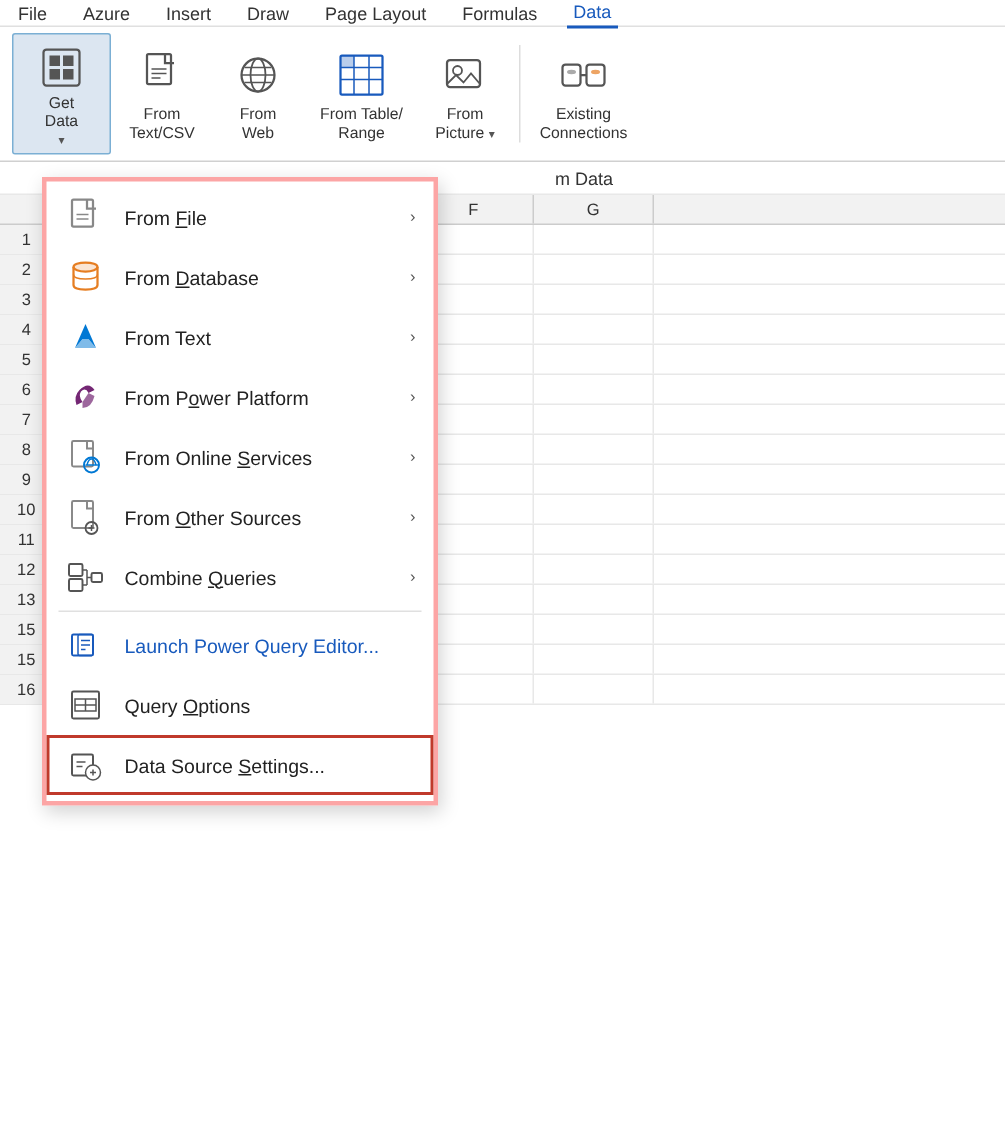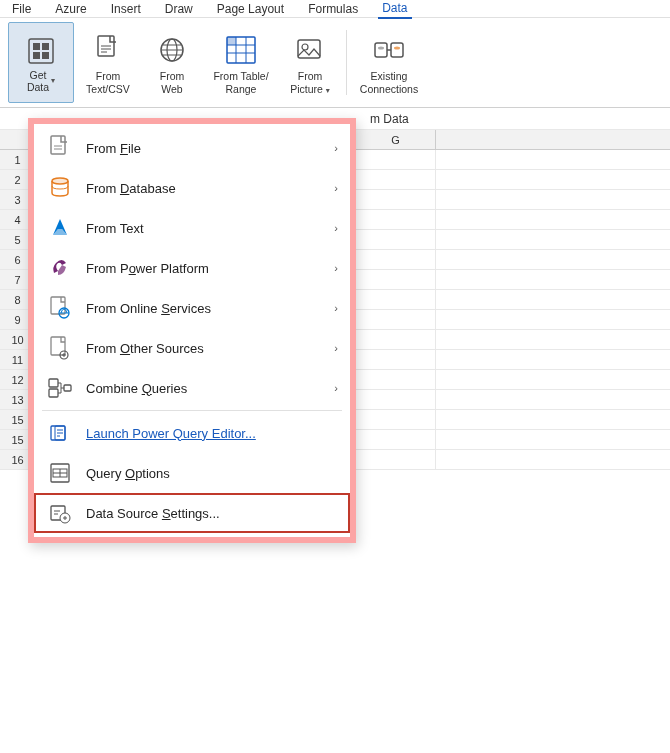--- a/index.html
+++ b/index.html
@@ -98,20 +98,21 @@
       display: flex;
       align-items: center;
       justify-content: center;
       font-size: 22px;
     }
     .get-data-btn .label {
       font-size: 10.5px;
       display: flex;
       align-items: center;
       gap: 2px;
+      flex-direction: column;
     }
 
     
     .dropdown-arrow {
       font-size: 8px;
       color: #555;
     }
 
     
     .spreadsheet-area {
@@ -166,23 +167,23 @@
     .cell {
       width: 80px;
       border-right: 1px solid #e8e8e8;
     }
 
     
     .dropdown-menu {
       position: absolute;
       top: 118px;
       left: 28px;
-      width: 328px;
+      width: 264px;
       background: #fff;
-      border: 6px solid #fca5a5;
+      border: 3px solid #fca5a5;
       box-shadow: 2px 4px 12px rgba(0,0,0,0.18);
       z-index: 100;
       padding: 4px 0;
     }
 
     .menu-item {
       display: flex;
       align-items: center;
       padding: 6px 12px;
       cursor: pointer;
@@ -217,21 +218,20 @@
     }
 
     .menu-divider {
       height: 1px;
       background: #e0e0e0;
       margin: 2px 8px;
     }
 
     .menu-item-link {
       color: #185abd;
-      text-decoration: underline;
       font-size: 13px;
     }
 
     
     .ribbon-sep {
       width: 1px;
       background: #ddd;
       margin: 8px 2px;
       align-self: stretch;
     }

